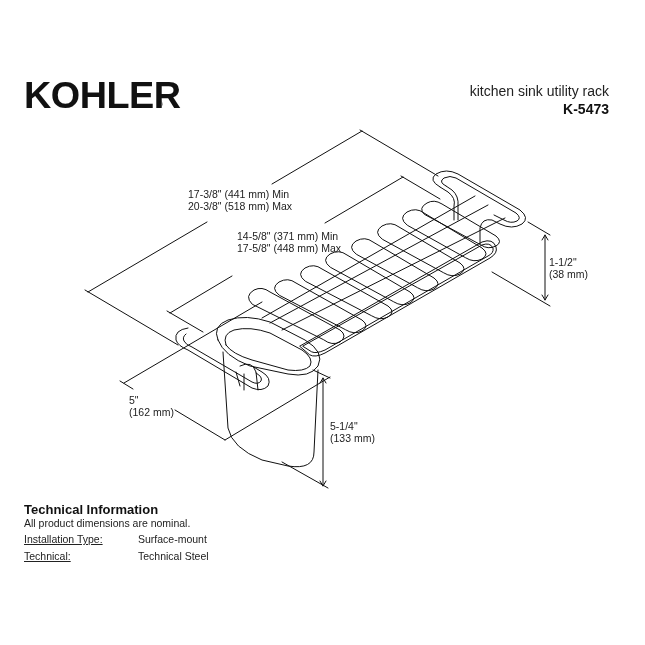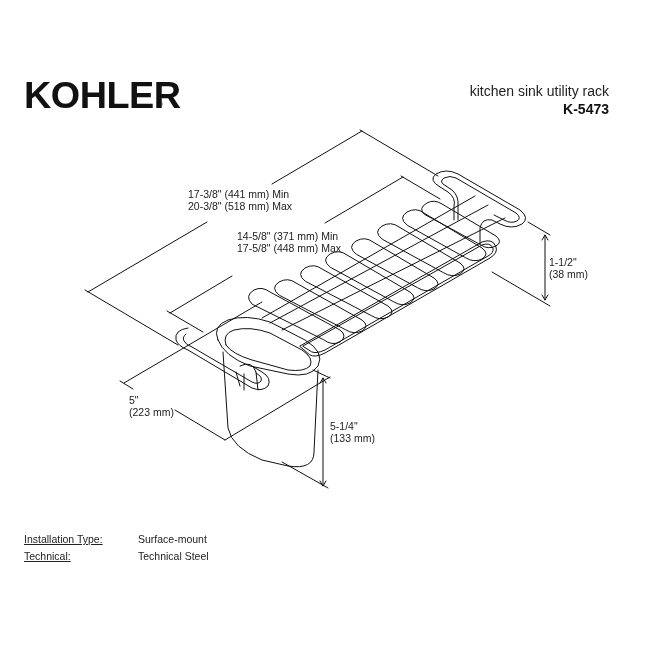--- a/index.html
+++ b/index.html
@@ -113,32 +113,34 @@
 <div class="dim" style="left:188px; top:188px;">
   <div>17-3/8" (441 mm) Min</div>
   <div>20-3/8" (518 mm) Max</div>
 </div>
 <div class="dim" style="left:237px; top:230px;">
   <div>14-5/8" (371 mm) Min</div>
   <div>17-5/8" (448 mm) Max</div>
 </div>
 <div class="dim" style="left:129px; top:394px;">
   <div>5"</div>
-  <div>(223 mm)</div>
+  <div>(162 mm)</div>
 </div>
 <div class="dim" style="left:330px; top:420px;">
   <div>5-1/4"</div>
   <div>(133 mm)</div>
 </div>
 <div class="dim" style="left:549px; top:256px;">
   <div>1-1/2"</div>
   <div>(38 mm)</div>
 </div>
 
 <div class="tech">
+  <div class="tech-title">Technical Information</div>
+  <div class="tech-note">All product dimensions are nominal.</div>
   <div class="spec-row" style="top:31px; width:240px;">
     <span class="spec-label">Installation Type:</span>
     <span class="spec-value">Surface-mount</span>
   </div>
   <div class="spec-row" style="top:48px; width:240px;">
     <span class="spec-label">Technical:</span>
     <span class="spec-value">Technical Steel</span>
   </div>
 </div>
 

